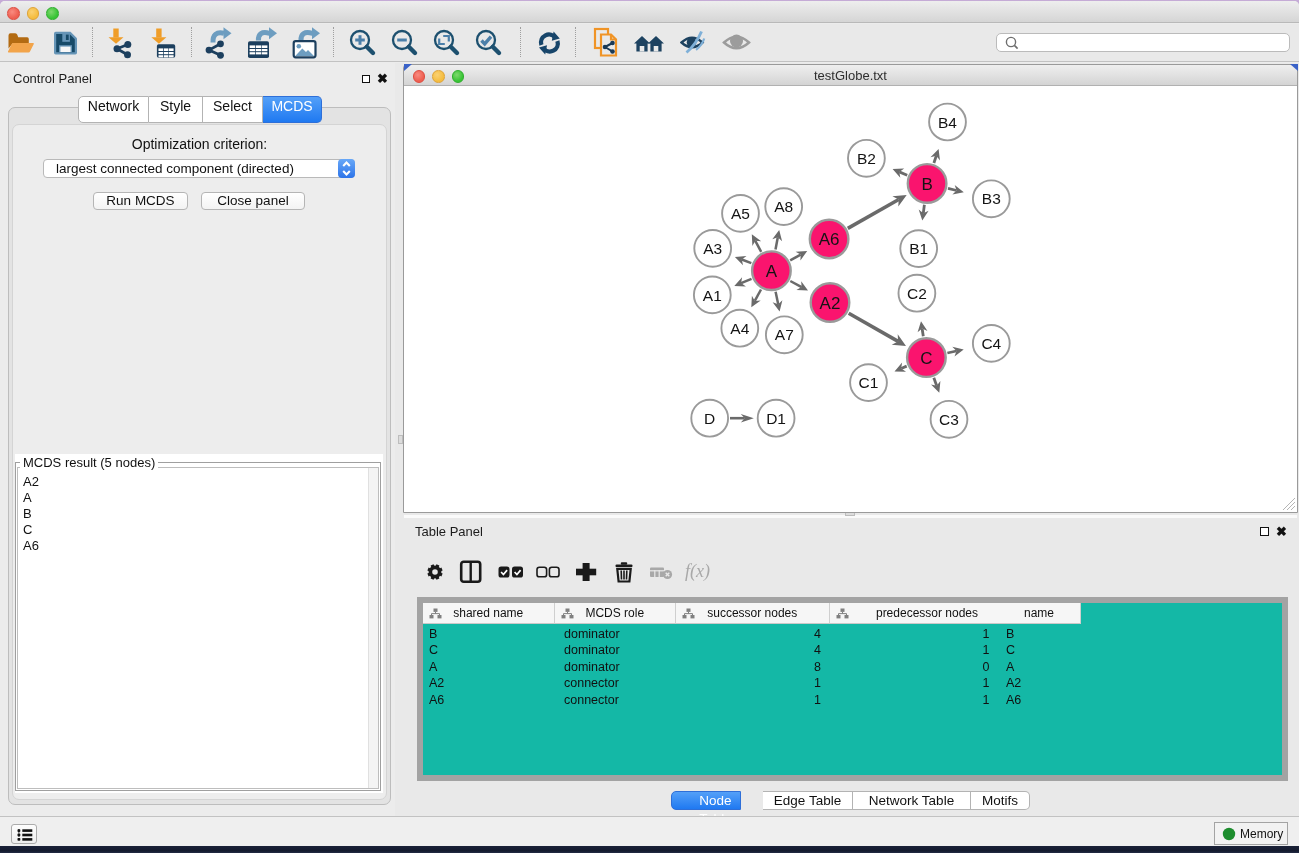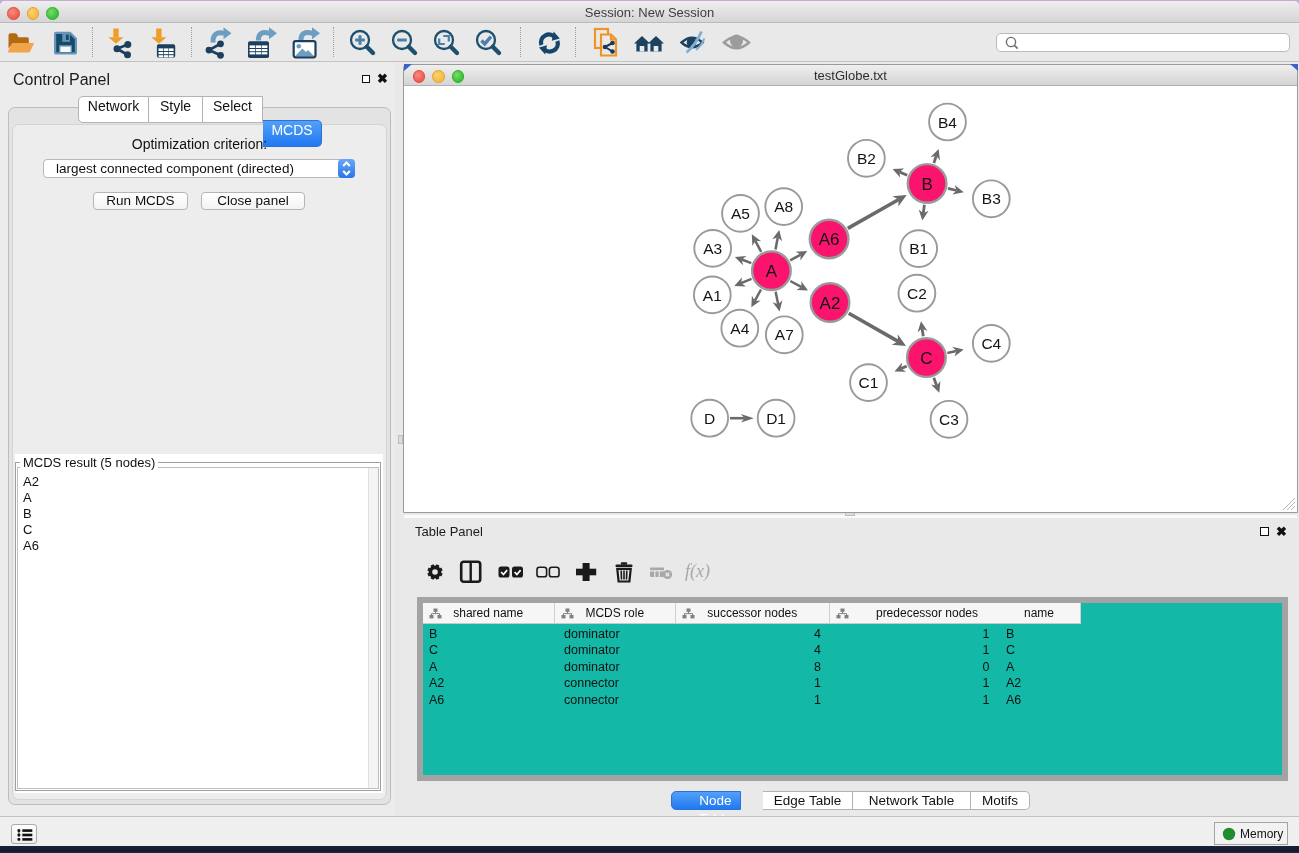--- a/index.html
+++ b/index.html
@@ -11,29 +11,29 @@
 
 #titlebar { left:0; top:1px; width:1299px; height:22px; background:linear-gradient(#eeeeee,#d5d5d5); border-radius:5px 5px 0 0; border-bottom:1px solid #b9b9b9; }
 .tl { width:12.5px; height:12.5px; border-radius:50%; top:6px; }
 #title-txt { width:100%; text-align:center; top:4px; font-size:13px; color:#3e3e3e; }
 
 #toolbar { left:0; top:24px; width:1299px; height:38px; background:#e9e9e9; border-bottom:1px solid #c2c2c2; }
 .tsep { top:3px; height:30px; width:0; border-left:1px dotted #9f9f9f; }
 .ticon { top:2px; }
 #searchbox { left:996px; top:9px; width:294px; height:19px; background:#fff; border:1px solid #bbb; border-radius:5px; }
 
-#cp-title { left:13px; top:71px; font-size:16px; color:#1c1c1c; }
+#cp-title { left:13px; top:71px; font-size:13px; color:#1c1c1c; }
 .panel-float { width:8px; height:7.5px; border:1.5px solid #111; background:#fff; }
 .panel-x { font-size:13px; color:#111; font-weight:bold; }
 #cp-box { left:8px; top:106.5px; width:383px; height:698px; border:1px solid #bdbdbd; border-radius:7px; background:#e3e3e3; }
 #cp-inner { left:12px; top:124px; width:375px; height:676px; border:1px solid #d4d4d4; border-radius:7px; background:#ededed; }
 .tabrow { top:96px; height:21px; font-size:14px; }
 .tab { position:absolute; top:0; height:27px; background:#fff; border:1px solid #b3b3b3; border-left:none; color:#111; text-align:center; line-height:19.5px; }
 .tab.first { border-left:1px solid #b3b3b3; border-radius:5px 0 0 5px; }
-.tab.last { border-radius:0 5px 5px 0;margin-top:24px; }
+.tab.last { border-radius:0 5px 5px 0; }
 .tab.sel { background:linear-gradient(#54a0f8,#1f79f1); color:#fff; border-color:#2e6fd8; }
 #opt-label { left:8px; top:136px; width:383px; text-align:center; font-size:14px; color:#111; }
 #cp-select { left:43px; top:159px; width:312px; height:19px; background:#ffffff; border:1px solid #b9b9b9; border-radius:4px; font-size:13.5px; color:#111; line-height:17px; padding-left:12px; }
 #cp-spin { left:338px; top:159px; width:17px; height:19px; border-radius:4px; background:linear-gradient(#68a8f8,#2d74e9); }
 .btn { position:absolute; height:18px; background:linear-gradient(#ffffff,#f3f3f3); border:1px solid #b5b5b5; border-radius:4px; font-size:13.5px; color:#111; text-align:center; line-height:16px; }
 #mcds-white { left:14.5px; top:453.5px; width:368px; height:339.5px; background:#fff; }
 #mcds-box { left:15px; top:462px; width:366px; height:329px; border:1px solid #9f9f9f; }
 #mcds-label { left:20px; top:455px; background:#fff; padding:0 3px; font-size:13px; color:#111; }
 #mcds-list { left:17px; top:467px; width:362px; height:322px; background:#fff; border:1px solid #bdbdbd; font-size:13px; color:#111; line-height:16.1px; padding:6px 0 0 5px; }
 #mcds-scroll { left:368px; top:468px; width:10px; height:320px; background:#f4f4f4; border-left:1px solid #e0e0e0; }
@@ -59,21 +59,20 @@
 #bottom-strip { left:0; top:845.5px; width:1299px; height:7.5px; background:linear-gradient(#1a2138,#141a2e 70%,#232b45); }
 </style>
 </head>
 <body>
 <div class="abs" id="wallpaper-top"></div>
 <div class="abs" id="appwin"></div>
 <div class="abs" id="titlebar">
   <div class="abs tl" style="left:7px; background:radial-gradient(circle at 38% 35%, #f98b80, #ee5f51 65%); border:0.5px solid #dd4d41;"></div>
   <div class="abs tl" style="left:26.6px; background:radial-gradient(circle at 38% 35%, #fad173, #f5bd40 65%); border:0.5px solid #dfa337;"></div>
   <div class="abs tl" style="left:46.3px; background:radial-gradient(circle at 38% 35%, #7fd86e, #39c436 65%); border:0.5px solid #2fae2e;"></div>
-  <div class="abs" id="title-txt">Session: New Session</div>
 </div>
 <div class="abs" id="toolbar">
   <div class="abs tsep" style="left:92px"></div>
   <div class="abs tsep" style="left:191px"></div>
   <div class="abs tsep" style="left:333px"></div>
   <div class="abs tsep" style="left:520px"></div>
   <div class="abs tsep" style="left:575px"></div>
   <svg class="abs ticon" style="left:3px;top:2px" width="36" height="34">
       <path d="M5.5 22.5 V9.5 Q5.5 7.3 7.5 7.3 H12.2 Q13.8 7.3 14.3 8.8 L15.2 11.3 H24.2 Q25.8 11.3 25.8 13 V16.9 H10 Z" fill="#b36b12"></path>
       <path d="M10.2 17 H30 Q31.2 17 30.8 18 L27 25.6 Q26.6 26.5 25.5 26.5 H5.8 Q4.6 26.5 5 25.5 L8.7 18 Q9.2 17 10.2 17 Z" fill="#f2a44a"></path>

